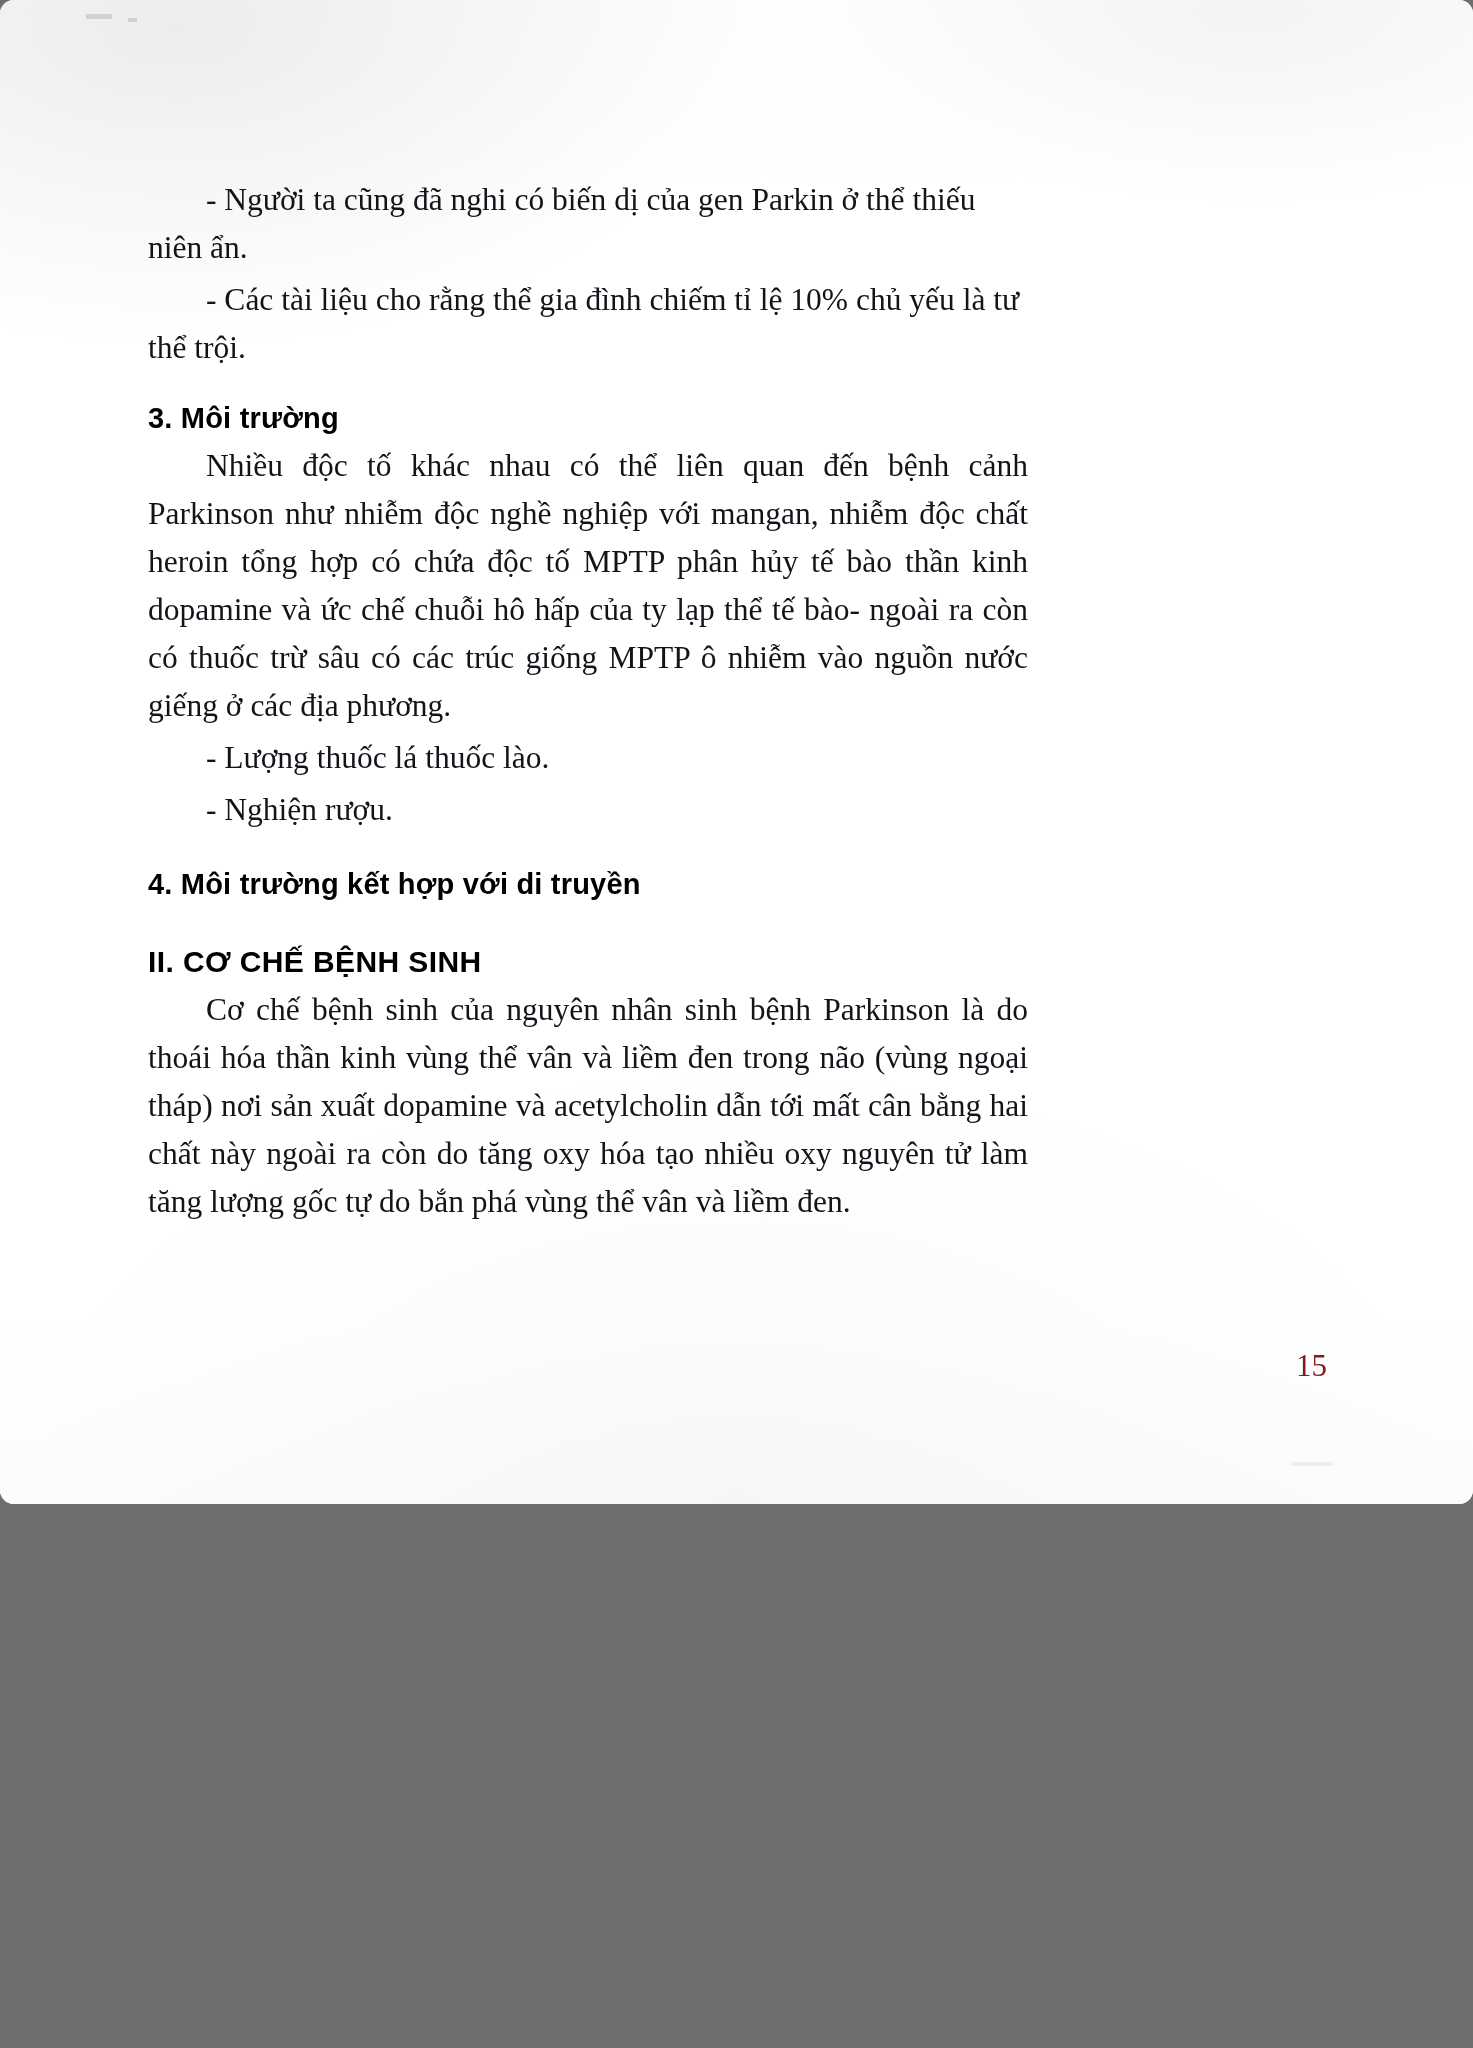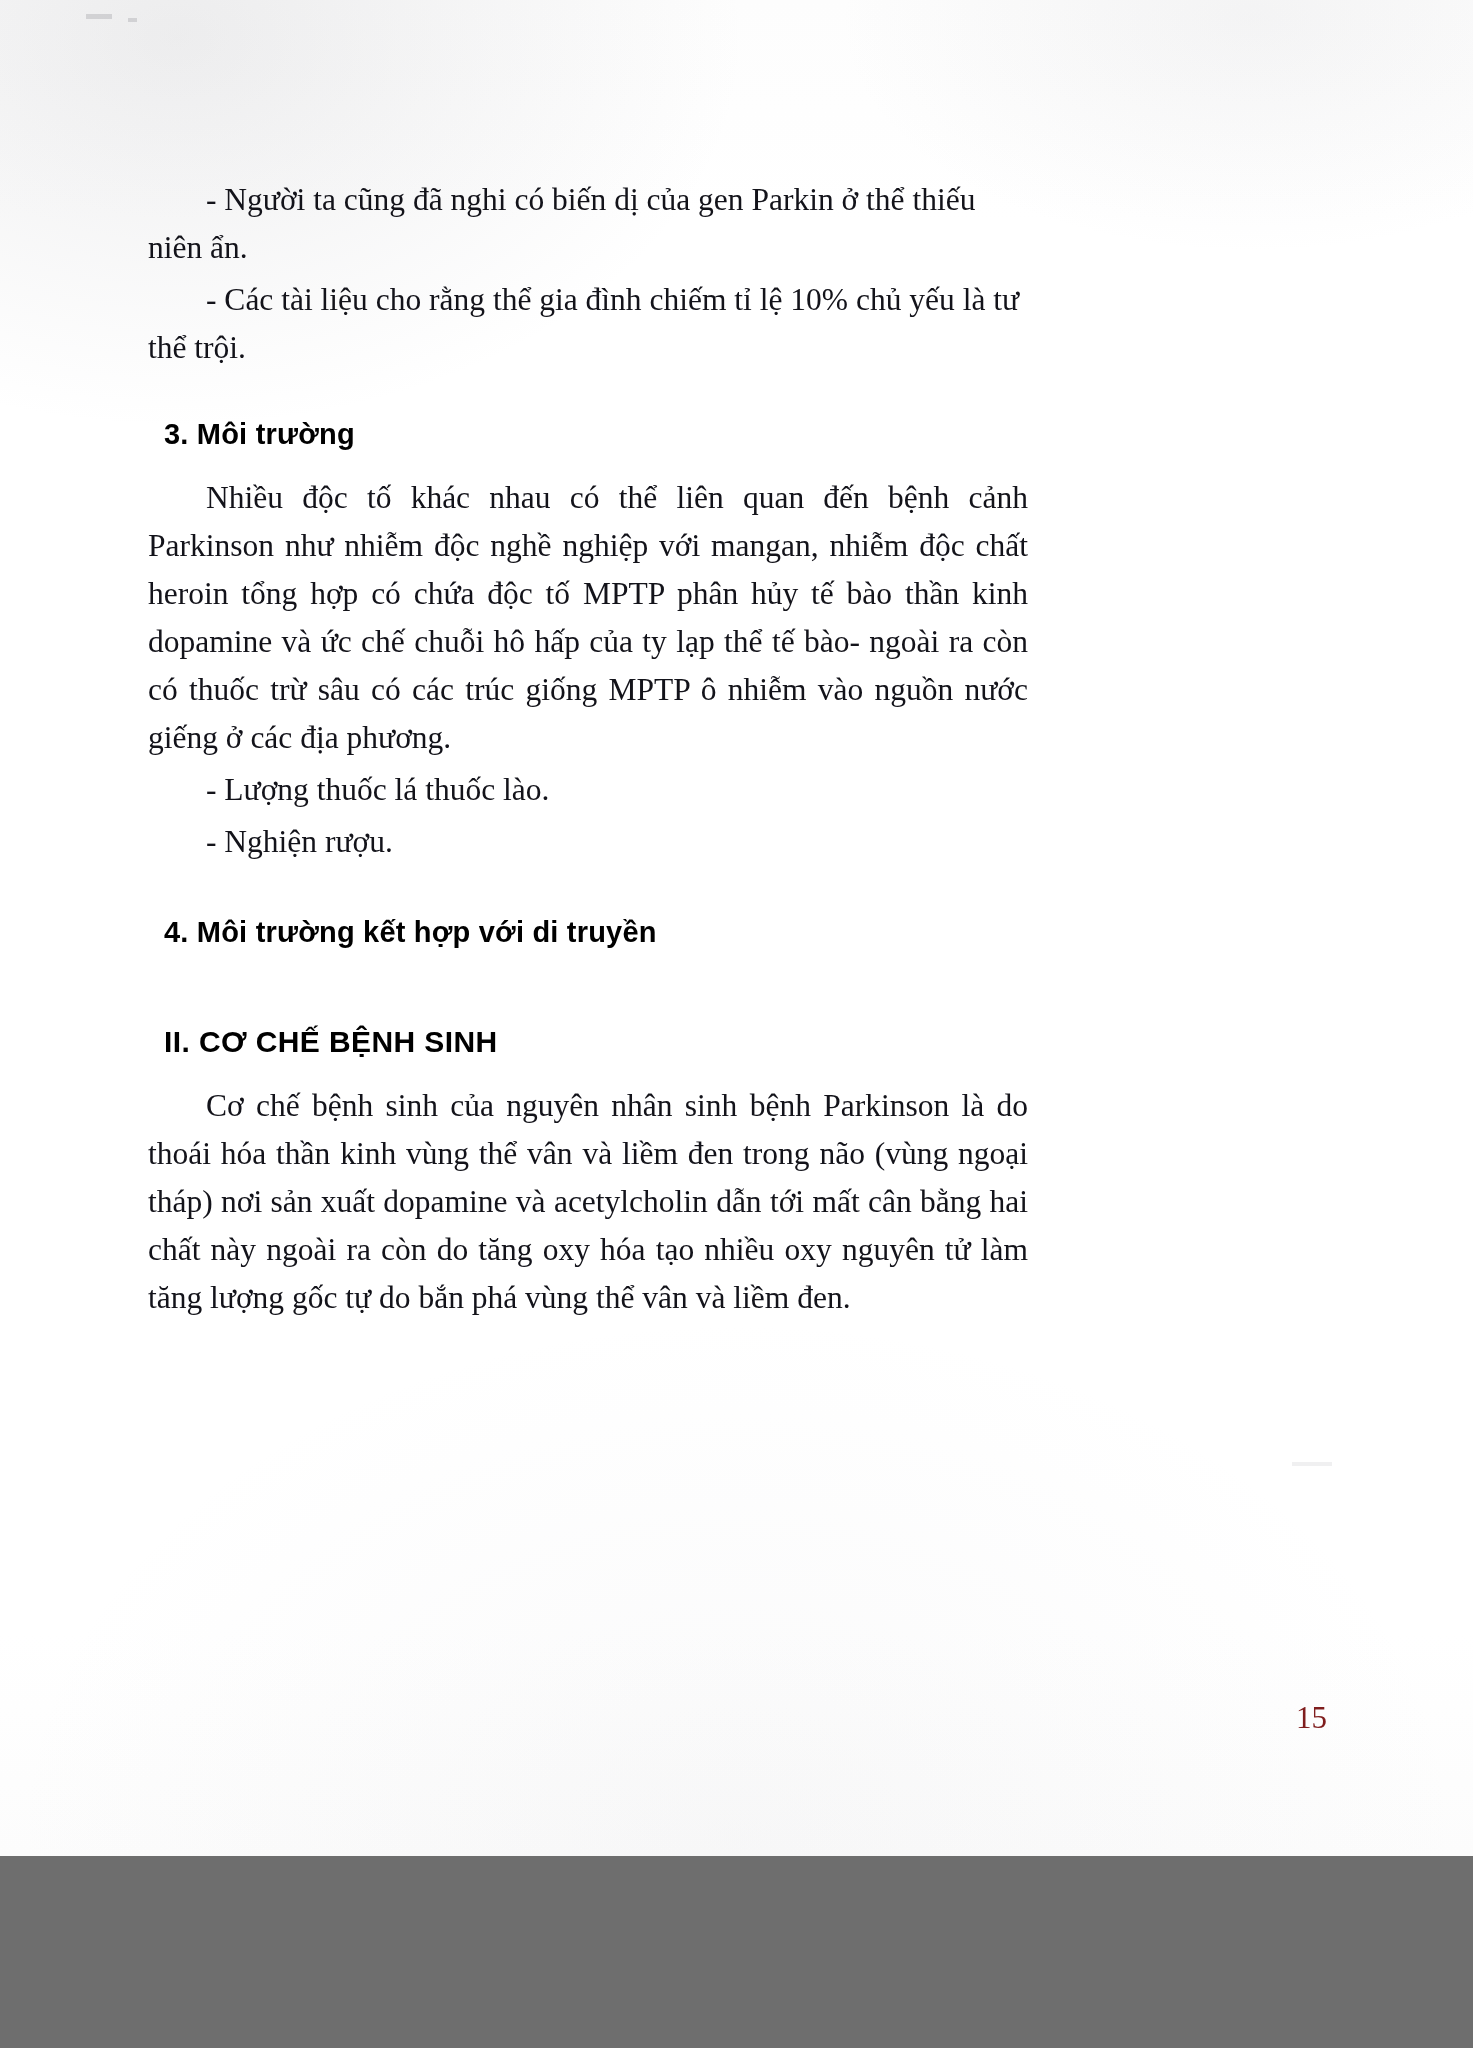--- a/index.html
+++ b/index.html
@@ -3,25 +3,26 @@
 <meta charset="utf-8">
 <style>
   html, body {
     margin: 0;
     padding: 0;
     background: #6e6e6e;
   }
   .page {
     position: relative;
     width: 1473px;
-    height: 1856px;
+    height: 1504px;
     margin: 0 auto;
     background: #ffffff;
     overflow: hidden;
     box-sizing: border-box;
+    border-radius: 14px;
   }
   
   .scan-tone {
     position: absolute;
     inset: 0;
     background:
       radial-gradient(ellipse 55% 30% at 12% 2%, rgba(170,170,175,0.20), rgba(255,255,255,0) 70%),
       radial-gradient(ellipse 40% 18% at 85% 1%, rgba(180,180,185,0.13), rgba(255,255,255,0) 70%),
       radial-gradient(ellipse 70% 40% at 50% 99%, rgba(200,200,205,0.10), rgba(255,255,255,0) 70%),
       linear-gradient(180deg, #fdfdfd 0%, #ffffff 12%, #ffffff 88%, #fcfcfc 100%);
@@ -58,21 +59,21 @@
   }
   .gap-sm { height: 4px; }
   .gap-md { height: 26px; }
   .gap-lg { height: 34px; }
   .heading {
     font-family: "Liberation Sans", "DejaVu Sans", sans-serif;
     font-weight: bold;
     font-size: 29px;
     line-height: 40px;
     color: #000000;
-    margin: 16px;
+    margin: 0;
     letter-spacing: 0.2px;
   }
   .heading.major {
     font-size: 30px;
     letter-spacing: 0.4px;
   }
   .folio {
     position: absolute;
     right: 146px;
     bottom: 120px;

